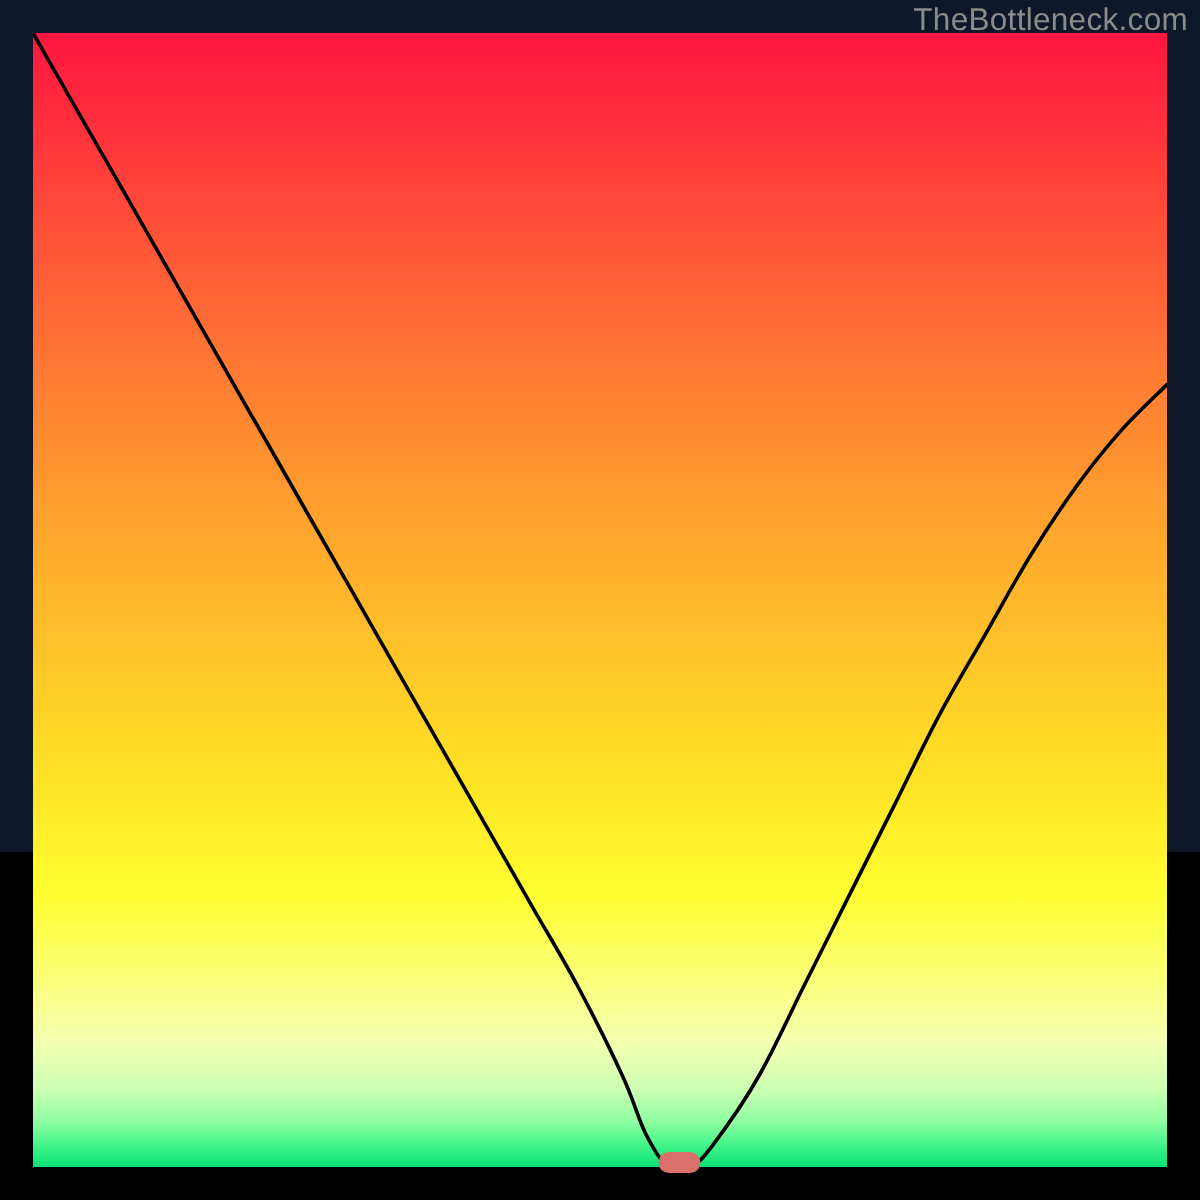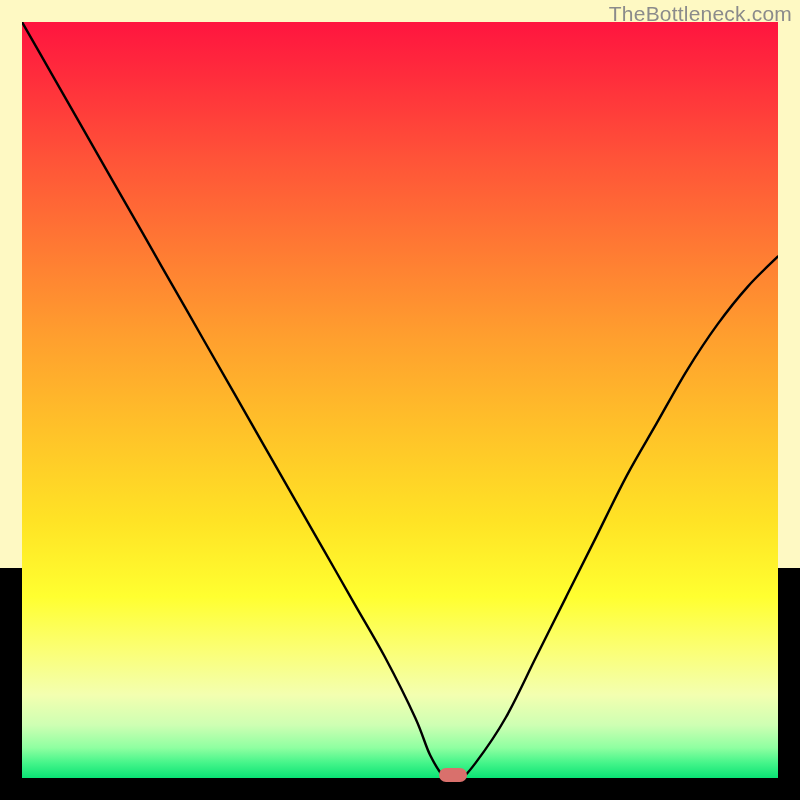--- a/index.html
+++ b/index.html
@@ -8,21 +8,21 @@
     width: 800px;
     height: 800px;
     background: #000;
     overflow: hidden;
     font-family: Arial, Helvetica, sans-serif;
   }
   .frame {
     position: relative;
     width: 800px;
     height: 568px;
-    background: #fef9c3;
+    background: #0f172a;
   }
   .plot-area {
     position: absolute;
     left: 22px;
     top: 22px;
     width: 756px;
     height: 756px;
     background: linear-gradient(
       to bottom,
       #ff153f 0%,

